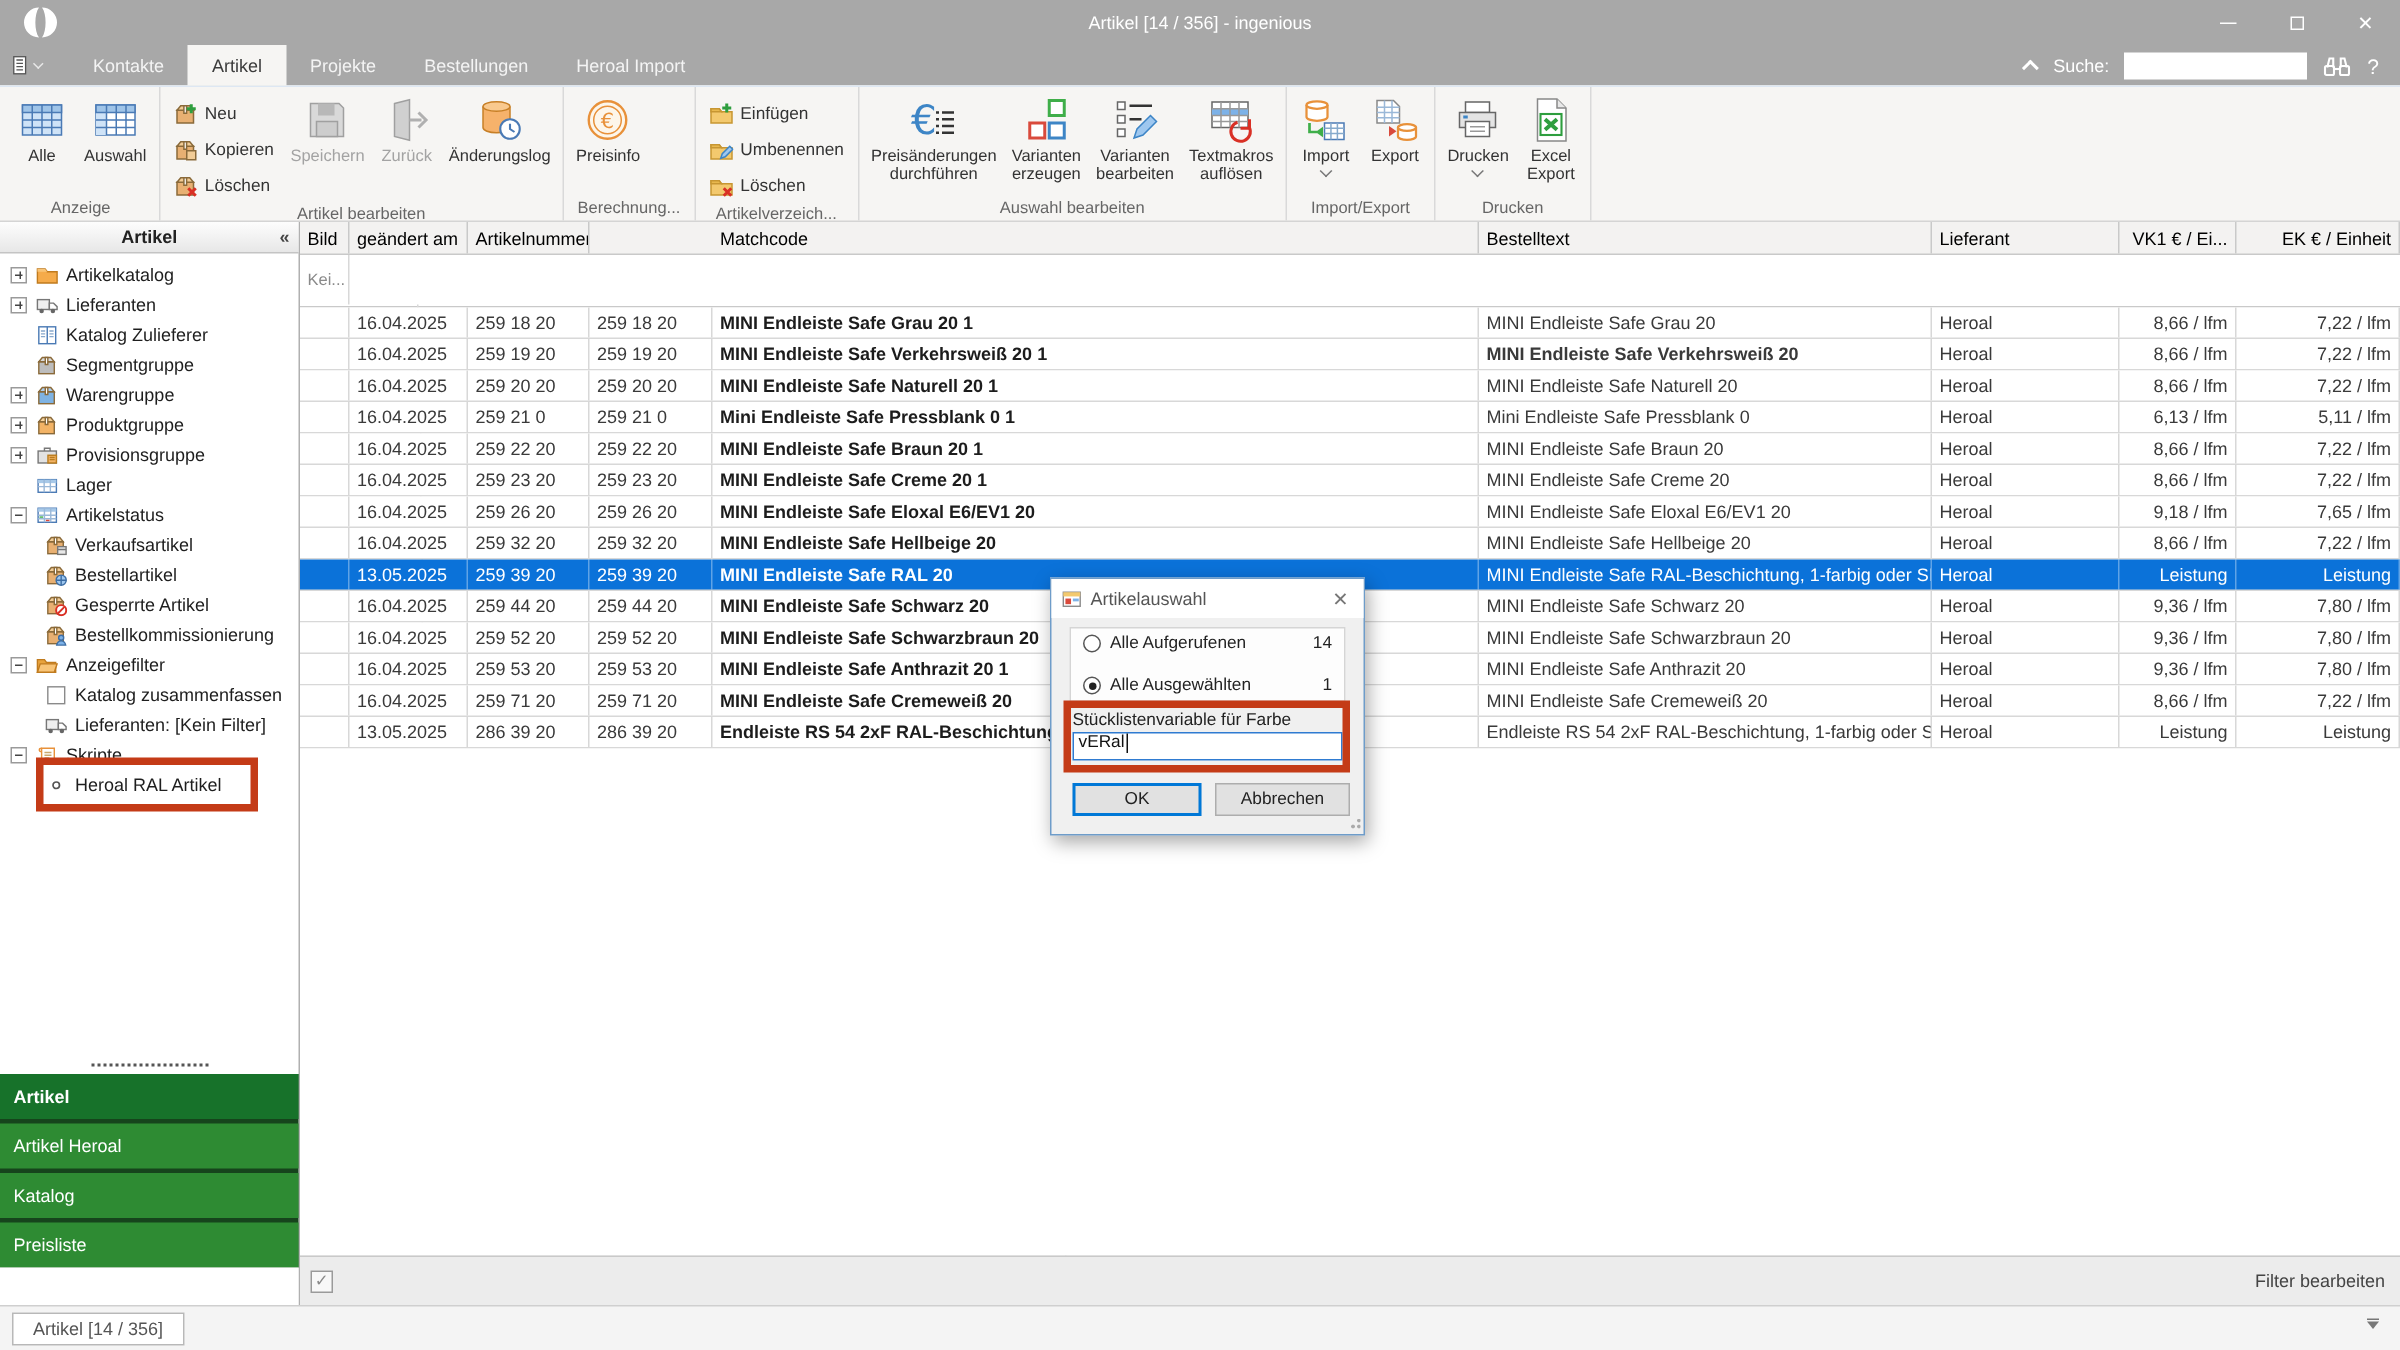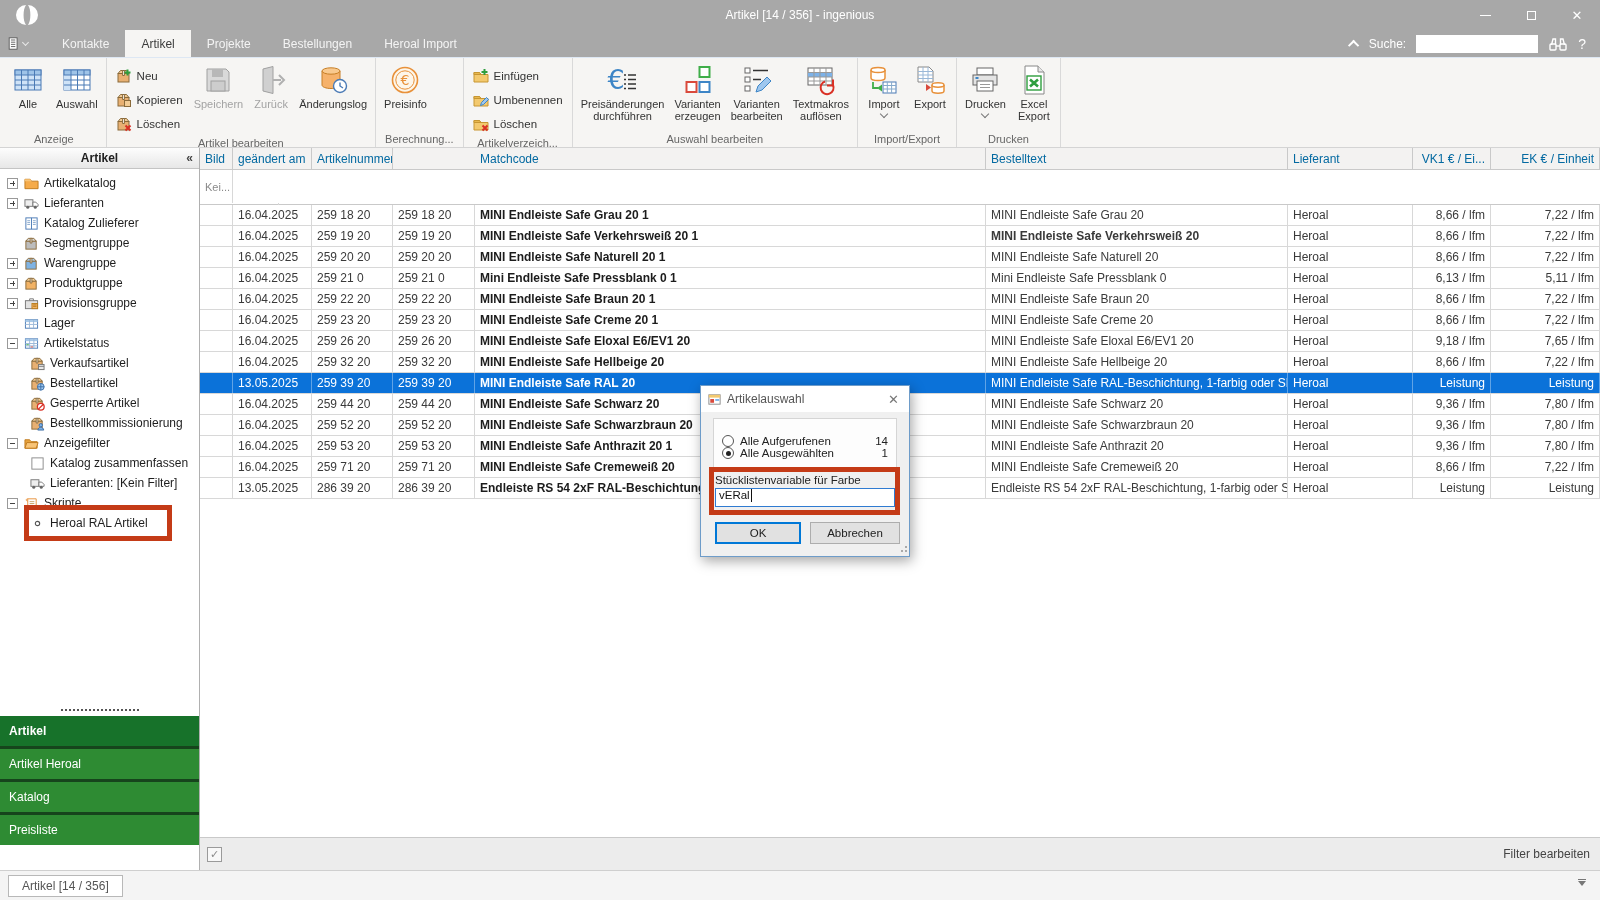--- a/index.html
+++ b/index.html
@@ -65,21 +65,21 @@
   .navbtn{height:30px;display:flex;align-items:center;padding-left:9px;color:#fff;font-size:12px;
           background:var(--navg,#2e8b33);margin-bottom:3px;}
   .navbtn.active{background:var(--navga,#17722a);font-weight:bold;}
   .navbtn:last-child{margin-bottom:0;}
   .sb-bottom{height:25px;background:#fff;}
 
   
   .content{flex:1;display:flex;flex-direction:column;background:#fff;position:relative;}
   .gridhead,.gridfilter,.grow{display:flex;}
   .gridhead{height:22px;background:#f3f2f1;border-bottom:1px solid #c9c9c9;}
-  .hcell{border-right:1px solid #c9c9c9;display:flex;align-items:center;padding:0 5px;color:#0369a1;font-size:12px;
+  .hcell{border-right:1px solid #c9c9c9;display:flex;align-items:center;padding:0 5px;color:#000000;font-size:12px;
          overflow:hidden;white-space:nowrap;position:relative;}
   .hcell.r{justify-content:flex-end;}
   .sortasc{width:0;height:0;border-left:4px solid transparent;border-right:4px solid transparent;
            border-bottom:5px solid #666;margin-left:auto;margin-right:2px;}
   .gridfilter{height:35px;background:#fff;border-bottom:1px solid #c9c9c9;flex-direction:column;}
   .fcell{border-right:1px solid #d8d8d8;display:flex;align-items:center;padding:0 5px;overflow:hidden;white-space:nowrap;}
   .fcell.gray{background:#e8e8e8;}
   .ftext{color:#8a8a8a;font-size:11px;}
   .feq{font-weight:bold;color:#333;}
   .feq.light{color:#9a9a9a;font-weight:normal;}
@@ -111,21 +111,21 @@
   .sb-dd::before{content:"";position:absolute;left:-4px;top:-7px;width:8px;height:1px;background:#777;}
 
   
   .dialog{position:absolute;left:700px;top:385px;width:210px;height:172px;background:#f0f0f0;
           border:1px solid #6e9cc9;box-shadow:2px 4px 12px rgba(0,0,0,.35);z-index:50;}
   .dtitle{height:26px;background:#fff;display:flex;align-items:center;padding:0 6px;}
   .dtitle .icon14{width:15px;height:15px;margin-right:5px;}
   .dtitle .dtext{color:#555;font-size:12px;flex:1;}
   .dclose{color:#777;font-size:13px;padding:0 4px;}
   .dpanel{position:absolute;left:12px;right:12px;top:32px;height:50px;background:#fdfdfd;border:1px solid #d5d5d5;
-          padding:16px 8px;display:flex;flex-direction:column;justify-content:space-between;}
+          padding:4px 8px;display:flex;flex-direction:column;justify-content:space-between;}
   .dradio{display:flex;align-items:center;font-size:11.5px;color:#222;}
   .rdot{width:12px;height:12px;border:1px solid #555;border-radius:50%;margin-right:6px;position:relative;flex:0 0 auto;background:#fff;}
   .rdot.sel::after{content:"";position:absolute;left:2.5px;top:2.5px;width:5px;height:5px;border-radius:50%;background:#222;}
   .dcount{margin-left:auto;color:#222;}
   .dfield{position:absolute;left:14px;right:14px;top:88px;}
   .dflabel{font-size:11.5px;color:#222;margin-bottom:2px;}
   .dinput{height:19px;background:#fff;border:1px solid #2f7bd1;display:flex;align-items:flex-start;padding:0 3px;font-size:11.5px;color:#111;}
   .caret{width:1px;height:13px;background:#111;margin-left:1px;}
   .dbuttons{position:absolute;left:14px;right:8px;top:136px;display:flex;gap:9px;}
   .dbtn{height:22px;background:#e1e1e1;display:flex;align-items:center;justify-content:center;font-size:11.5px;color:#222;}

